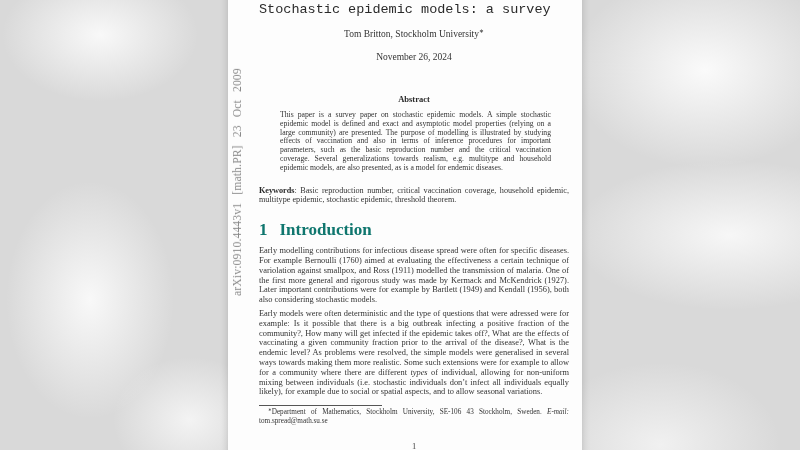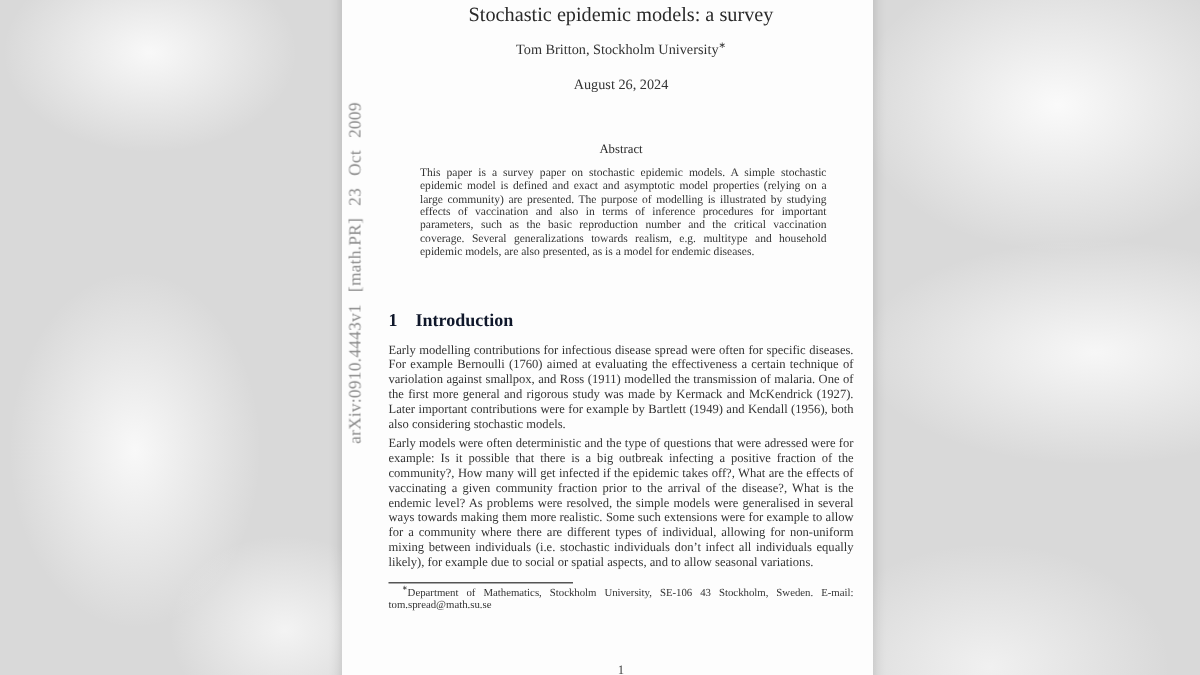--- a/index.html
+++ b/index.html
@@ -27,43 +27,43 @@
   }
 
   .content {
     position: absolute;
     top: 62px; left: 31px;
     width: 310px;
     color: #333;
     filter: blur(0.3px);
   }
 
-  .title    { font-size: 13.5px; line-height: 15px; text-align: center; margin: 2px 0 0 0; color: #2a2a2a; }
+  .title    { font-size: 13.5px; line-height: 15px; margin: 2px 0 0 0; color: #2a2a2a; font-family: Liberation Mono, monospace; }
   .author   { font-size: 9.5px;  line-height: 10px; text-align: center; margin-top: 12px; }
   .date     { font-size: 9.5px;  line-height: 10px; text-align: center; margin-top: 13px; }
 
-  .abs-head { font-size: 8.5px;  line-height: 9px;  font-weight: normal; text-align: center; margin-top: 33px; color: #2a2a2a; }
+  .abs-head { font-size: 8.5px;  line-height: 9px;  font-weight: bold; text-align: center; margin-top: 33px; color: #2a2a2a; }
   .abs-body { font-size: 7.7px;  line-height: 8.8px; text-align: justify; margin: 7px 18px 0 21px; }
 
   .keywords { font-size: 8.2px;  line-height: 9.3px; text-align: justify; margin-top: 13px; }
   .keywords b { color: #2a2a2a; }
 
-  .sec-head { font-size: 12px; line-height: 14px; font-weight: bold; margin-top: 33px; color: #0f172a; }
+  .sec-head { font-size: 17px; line-height: 14px; font-weight: bold; margin-top: 19px; color: #0f766e; }
   .sec-head .num { margin-right: 12px; }
 
   .para     { font-size: 8.4px;  line-height: 9.8px; text-align: justify; margin-top: 9px; }
   .para + .para { margin-top: 4px; }
 
   .fnrule   { width: 123px; border: none; border-top: 1px solid #555; margin: 8px 0 2px 0; }
   .footnote { font-size: 7.2px;  line-height: 8.6px; text-align: justify; text-indent: 9px; }
 
   .pagenum  { position: absolute; top: 441px; left: 0; width: 100%; text-align: center; font-size: 8.5px; color: #444; }
 
   sup { font-size: 62%; vertical-align: super; line-height: 0; }
-  .it { }
+  .it { font-style: italic; }
 
   .arxiv-stamp {
     position: absolute;
     left: 237px; top: 182px;
     transform: translate(-50%, -50%) rotate(-90deg);
     white-space: nowrap;
     font-size: 11.5px;
     letter-spacing: 0.2px;
     word-spacing: 5px;
     color: #8a8a8a;
@@ -74,26 +74,27 @@
 </head>
 <body>
 
 <div class="page">
   <div class="content">
 
     <div class="title">Stochastic epidemic models: a survey</div>
 
     <div class="author"><span>Tom Britton, Stockholm University</span><sup>∗</sup></div>
 
-    <div class="date">August 26, 2024</div>
+    <div class="date">November 26, 2024</div>
 
     <div class="abs-head">Abstract</div>
 
     <div class="abs-body">This paper is a survey paper on stochastic epidemic models. A simple stochastic epidemic model is defined and exact and asymptotic model properties (relying on a large community) are presented. The purpose of modelling is illustrated by studying effects of vaccination and also in terms of inference procedures for important parameters, such as the basic reproduction number and the critical vaccination coverage. Several generalizations towards realism, e.g. multitype and household epidemic models, are also presented, as is a model for endemic diseases.</div>
 
+    <div class="keywords"><b>Keywords</b><span>: Basic reproduction number, critical vaccination coverage, household epidemic, multitype epidemic, stochastic epidemic, threshold theorem.</span></div>
 
     <div class="sec-head"><span class="num">1</span><span>Introduction</span></div>
 
     <div class="para">Early modelling contributions for infectious disease spread were often for specific diseases. For example Bernoulli (1760) aimed at evaluating the effectiveness a certain technique of variolation against smallpox, and Ross (1911) modelled the transmission of malaria. One of the first more general and rigorous study was made by Kermack and McKendrick (1927). Later important contributions were for example by Bartlett (1949) and Kendall (1956), both also considering stochastic models.</div>
 
     <div class="para"><span>Early models were often deterministic and the type of questions that were adressed were for example: Is it possible that there is a big outbreak infecting a positive fraction of the community?, How many will get infected if the epidemic takes off?, What are the effects of vaccinating a given community fraction prior to the arrival of the disease?, What is the endemic level? As problems were resolved, the simple models were generalised in several ways towards making them more realistic. Some such extensions were for example to allow for a community where there are different</span>
       <span class="it">types</span>
       <span>of individual, allowing for non-uniform mixing between individuals (i.e. stochastic individuals don’t infect all individuals equally likely), for example due to social or spatial aspects, and to allow seasonal variations.</span></div>
 
     <hr class="fnrule">

